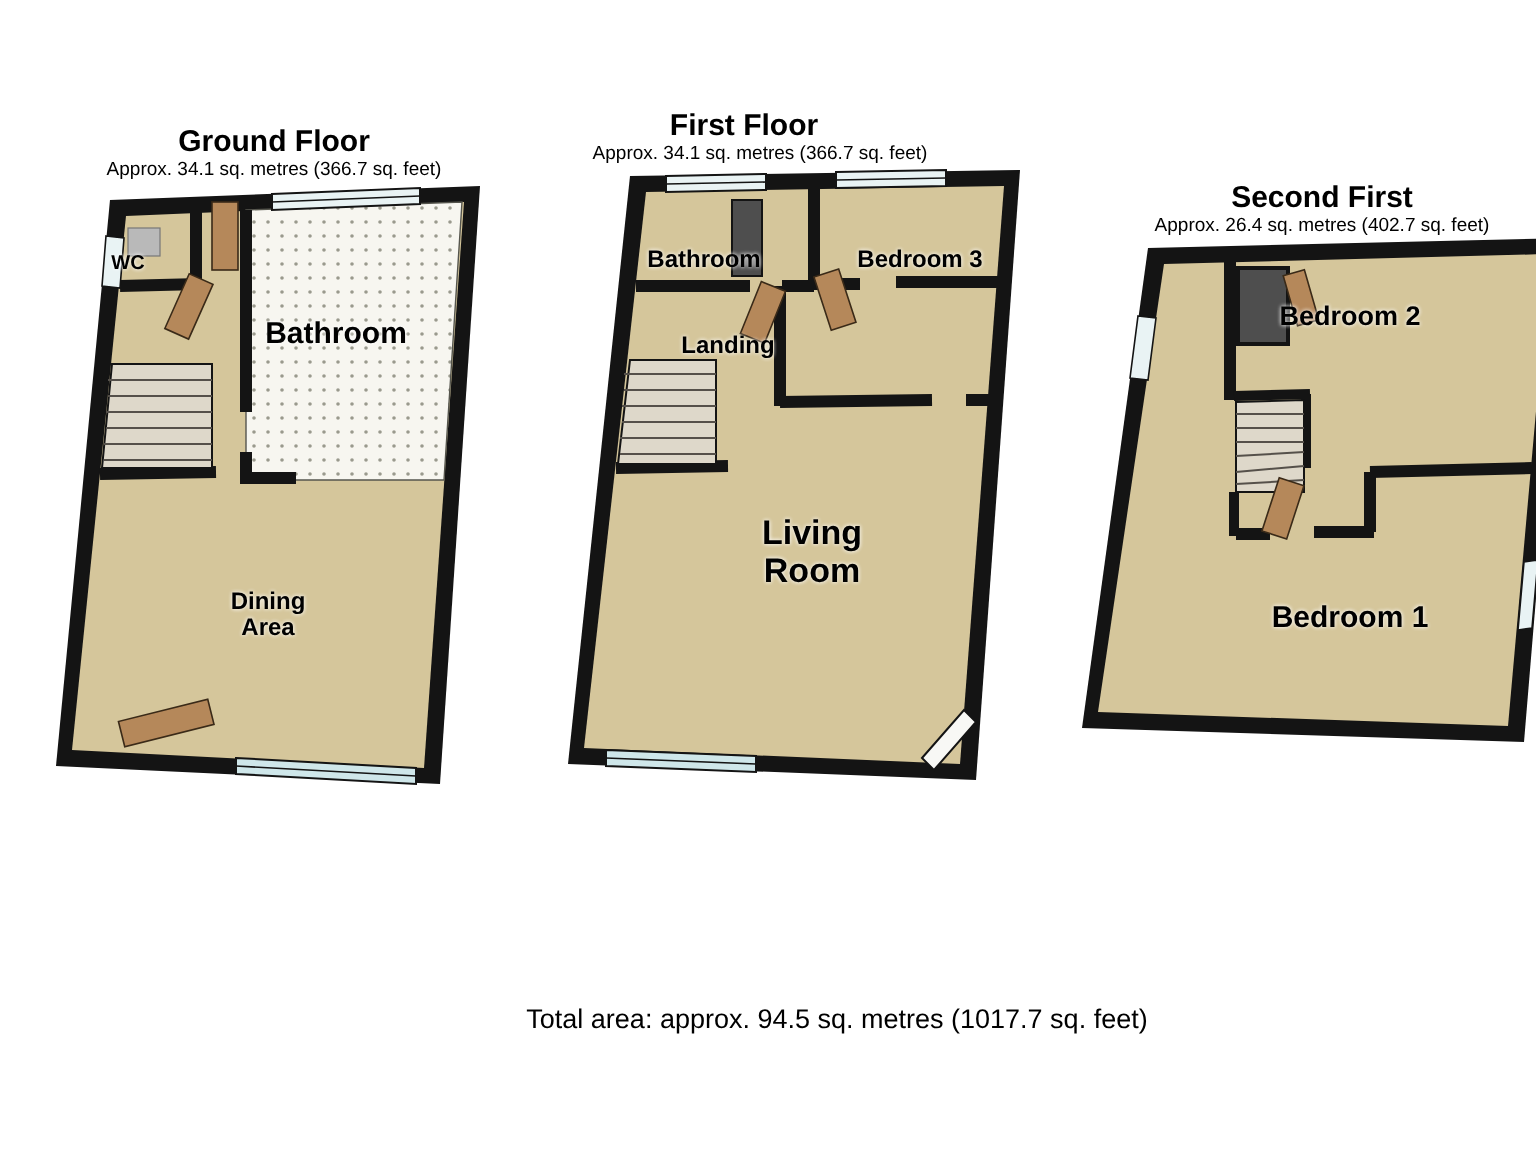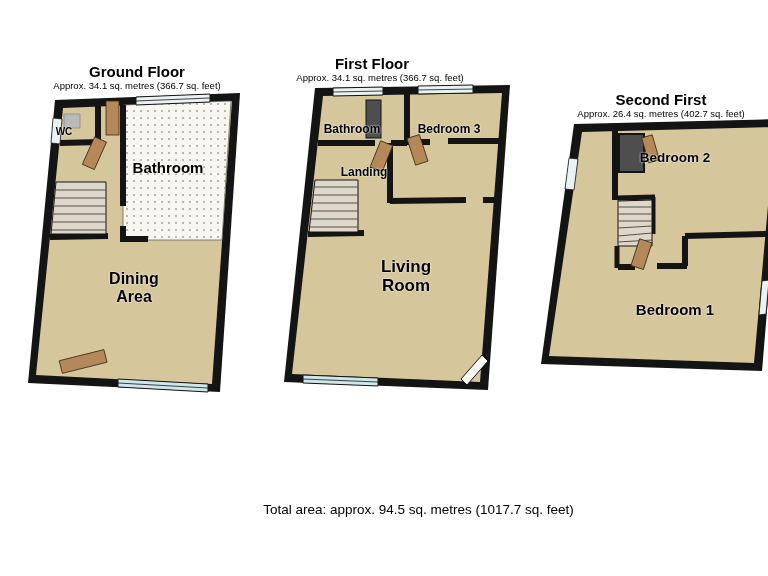--- a/index.html
+++ b/index.html
@@ -90,21 +90,21 @@
       </g>
       <g>
         <rect class="fill-door-wood" x="86" y="13" width="13" height="34" stroke="#3a2a18" stroke-width="0.8"></rect>
         <rect class="fill-door-wood" x="68" y="50" width="13" height="30" stroke="#3a2a18" stroke-width="0.8" transform="rotate(24 74 65)"></rect>
         <rect class="fill-door-wood" x="40" y="267" width="46" height="13" stroke="#3a2a18" stroke-width="0.8" transform="rotate(-14 63 273)"></rect>
       </g>
     </svg>
 
     <div class="room-label" style="left:44px; top:132px; font-size:10px">WC</div>
     <div class="room-label" style="left:148px; top:168px; font-size:15px">Bathroom</div>
-    <div class="room-label wrap" style="left:114px; top:288px; font-size:16px; width:64px">Dining Area</div>
+    <div class="room-label wrap" style="left:114px; top:308px; font-size:12px; width:64px">Dining Area</div>
   </section>
 
   <section>
     <div class="floor-title" style="left:352px; top:63px">First Floor</div>
     <div class="floor-subtitle" style="left:360px; top:77px">Approx. 34.1 sq. metres (366.7 sq. feet)</div>
 
     <svg class="plan" style="left:258px; top:76px" width="240" height="320" viewBox="0 0 240 320">
       <polygon class="fill-wall" points="37,12 232,9 210,314 6,306"></polygon>
       <polygon class="fill-floor" points="45,20 224,17 202,306 14,298"></polygon>
       <g>
@@ -137,21 +137,21 @@
         <line x1="25" y1="303" x2="100" y2="306" stroke="#141414" stroke-width="0.8"></line>
       </g>
       <g>
         <polygon points="183,303 204,279 210,285 189,309" fill="#f8f8f5" stroke="#141414" stroke-width="1"></polygon>
         <rect class="fill-door-wood" x="97" y="66" width="13" height="28" stroke="#3a2a18" stroke-width="0.8" transform="rotate(22 103 80)"></rect>
         <rect class="fill-door-wood" x="133" y="60" width="13" height="28" stroke="#3a2a18" stroke-width="0.8" transform="rotate(-18 139 74)"></rect>
       </g>
     </svg>
 
     <div class="room-label" style="left:332px; top:130px; font-size:12px">Bathroom</div>
-    <div class="room-label" style="left:429px; top:130px; font-size:12px">Bedroom 3</div>
+    <div class="room-label" style="left:440px; top:130px; font-size:12px">Bedroom 3</div>
     <div class="room-label" style="left:344px; top:173px; font-size:12px">Landing</div>
     <div class="room-label wrap" style="left:386px; top:276px; font-size:17px; width:66px">Living Room</div>
   </section>
 
   <section>
     <div class="floor-title" style="left:641px; top:99px">Second First</div>
     <div class="floor-subtitle" style="left:641px; top:113px">Approx. 26.4 sq. metres (402.7 sq. feet)</div>
 
     <svg class="plan" style="left:515px; top:110px" width="255" height="270" viewBox="0 0 255 270">
       <polygon class="fill-wall" points="39,14 248,9 227,261 6,254"></polygon>

